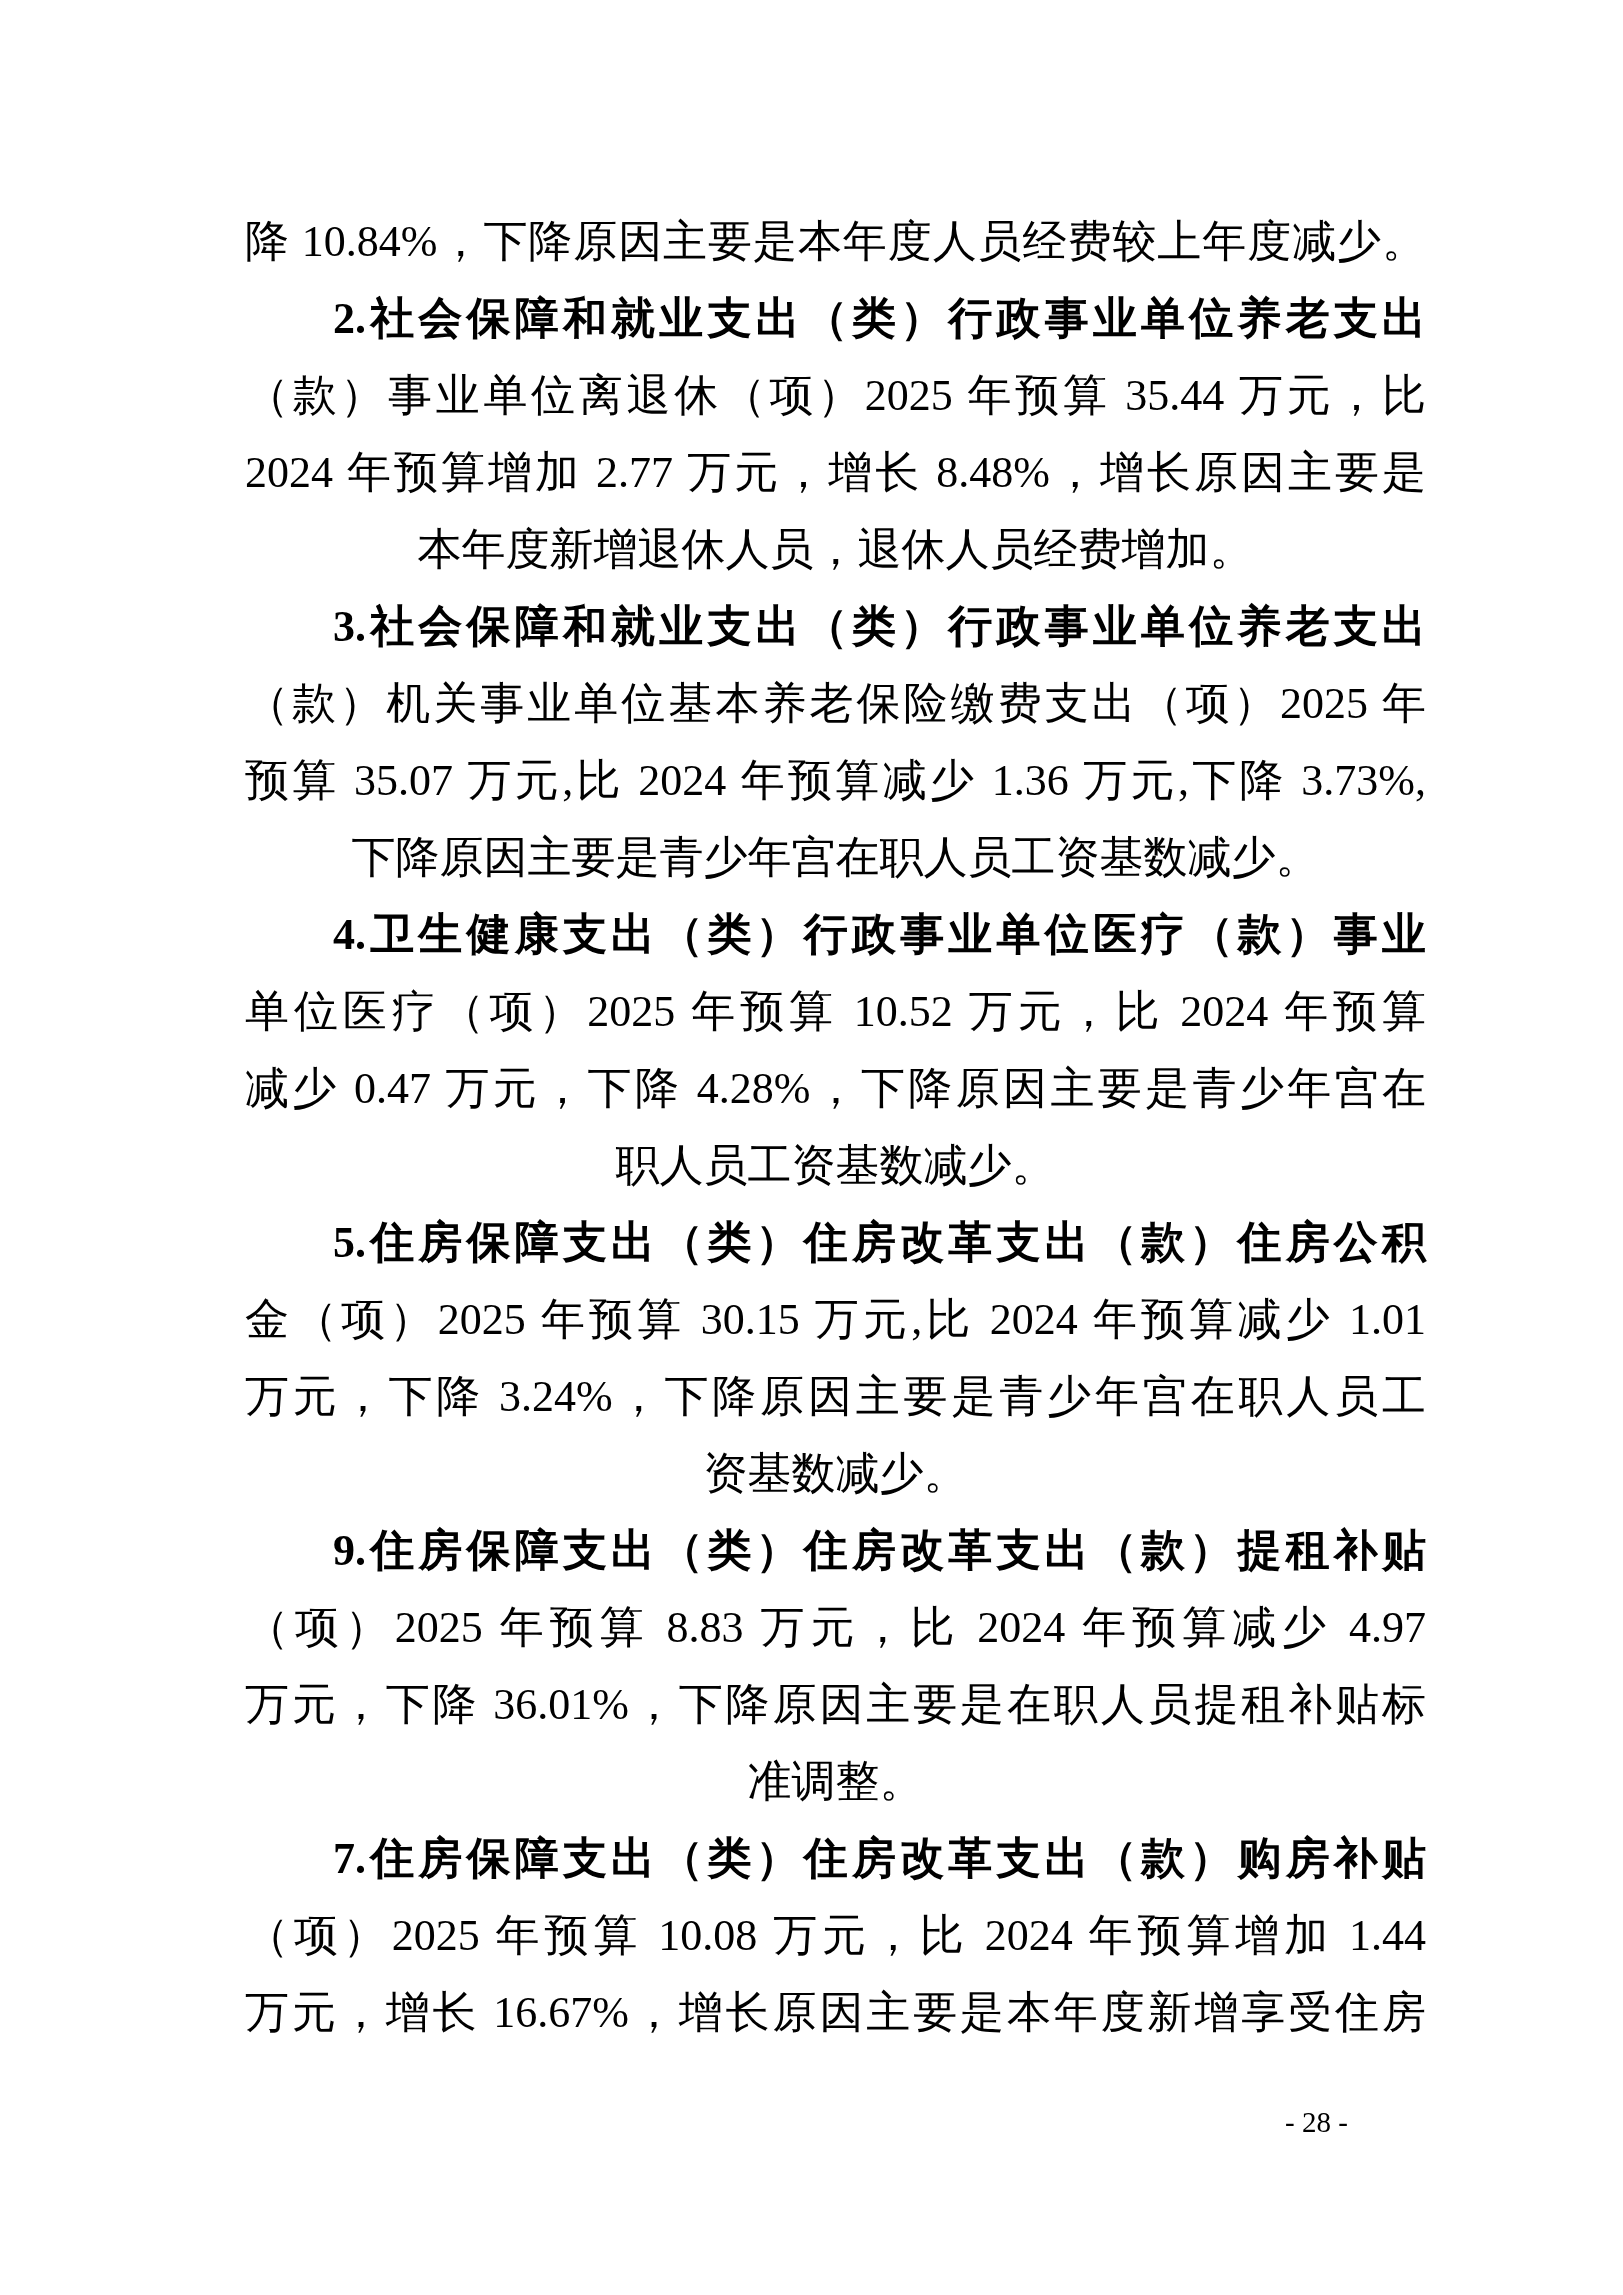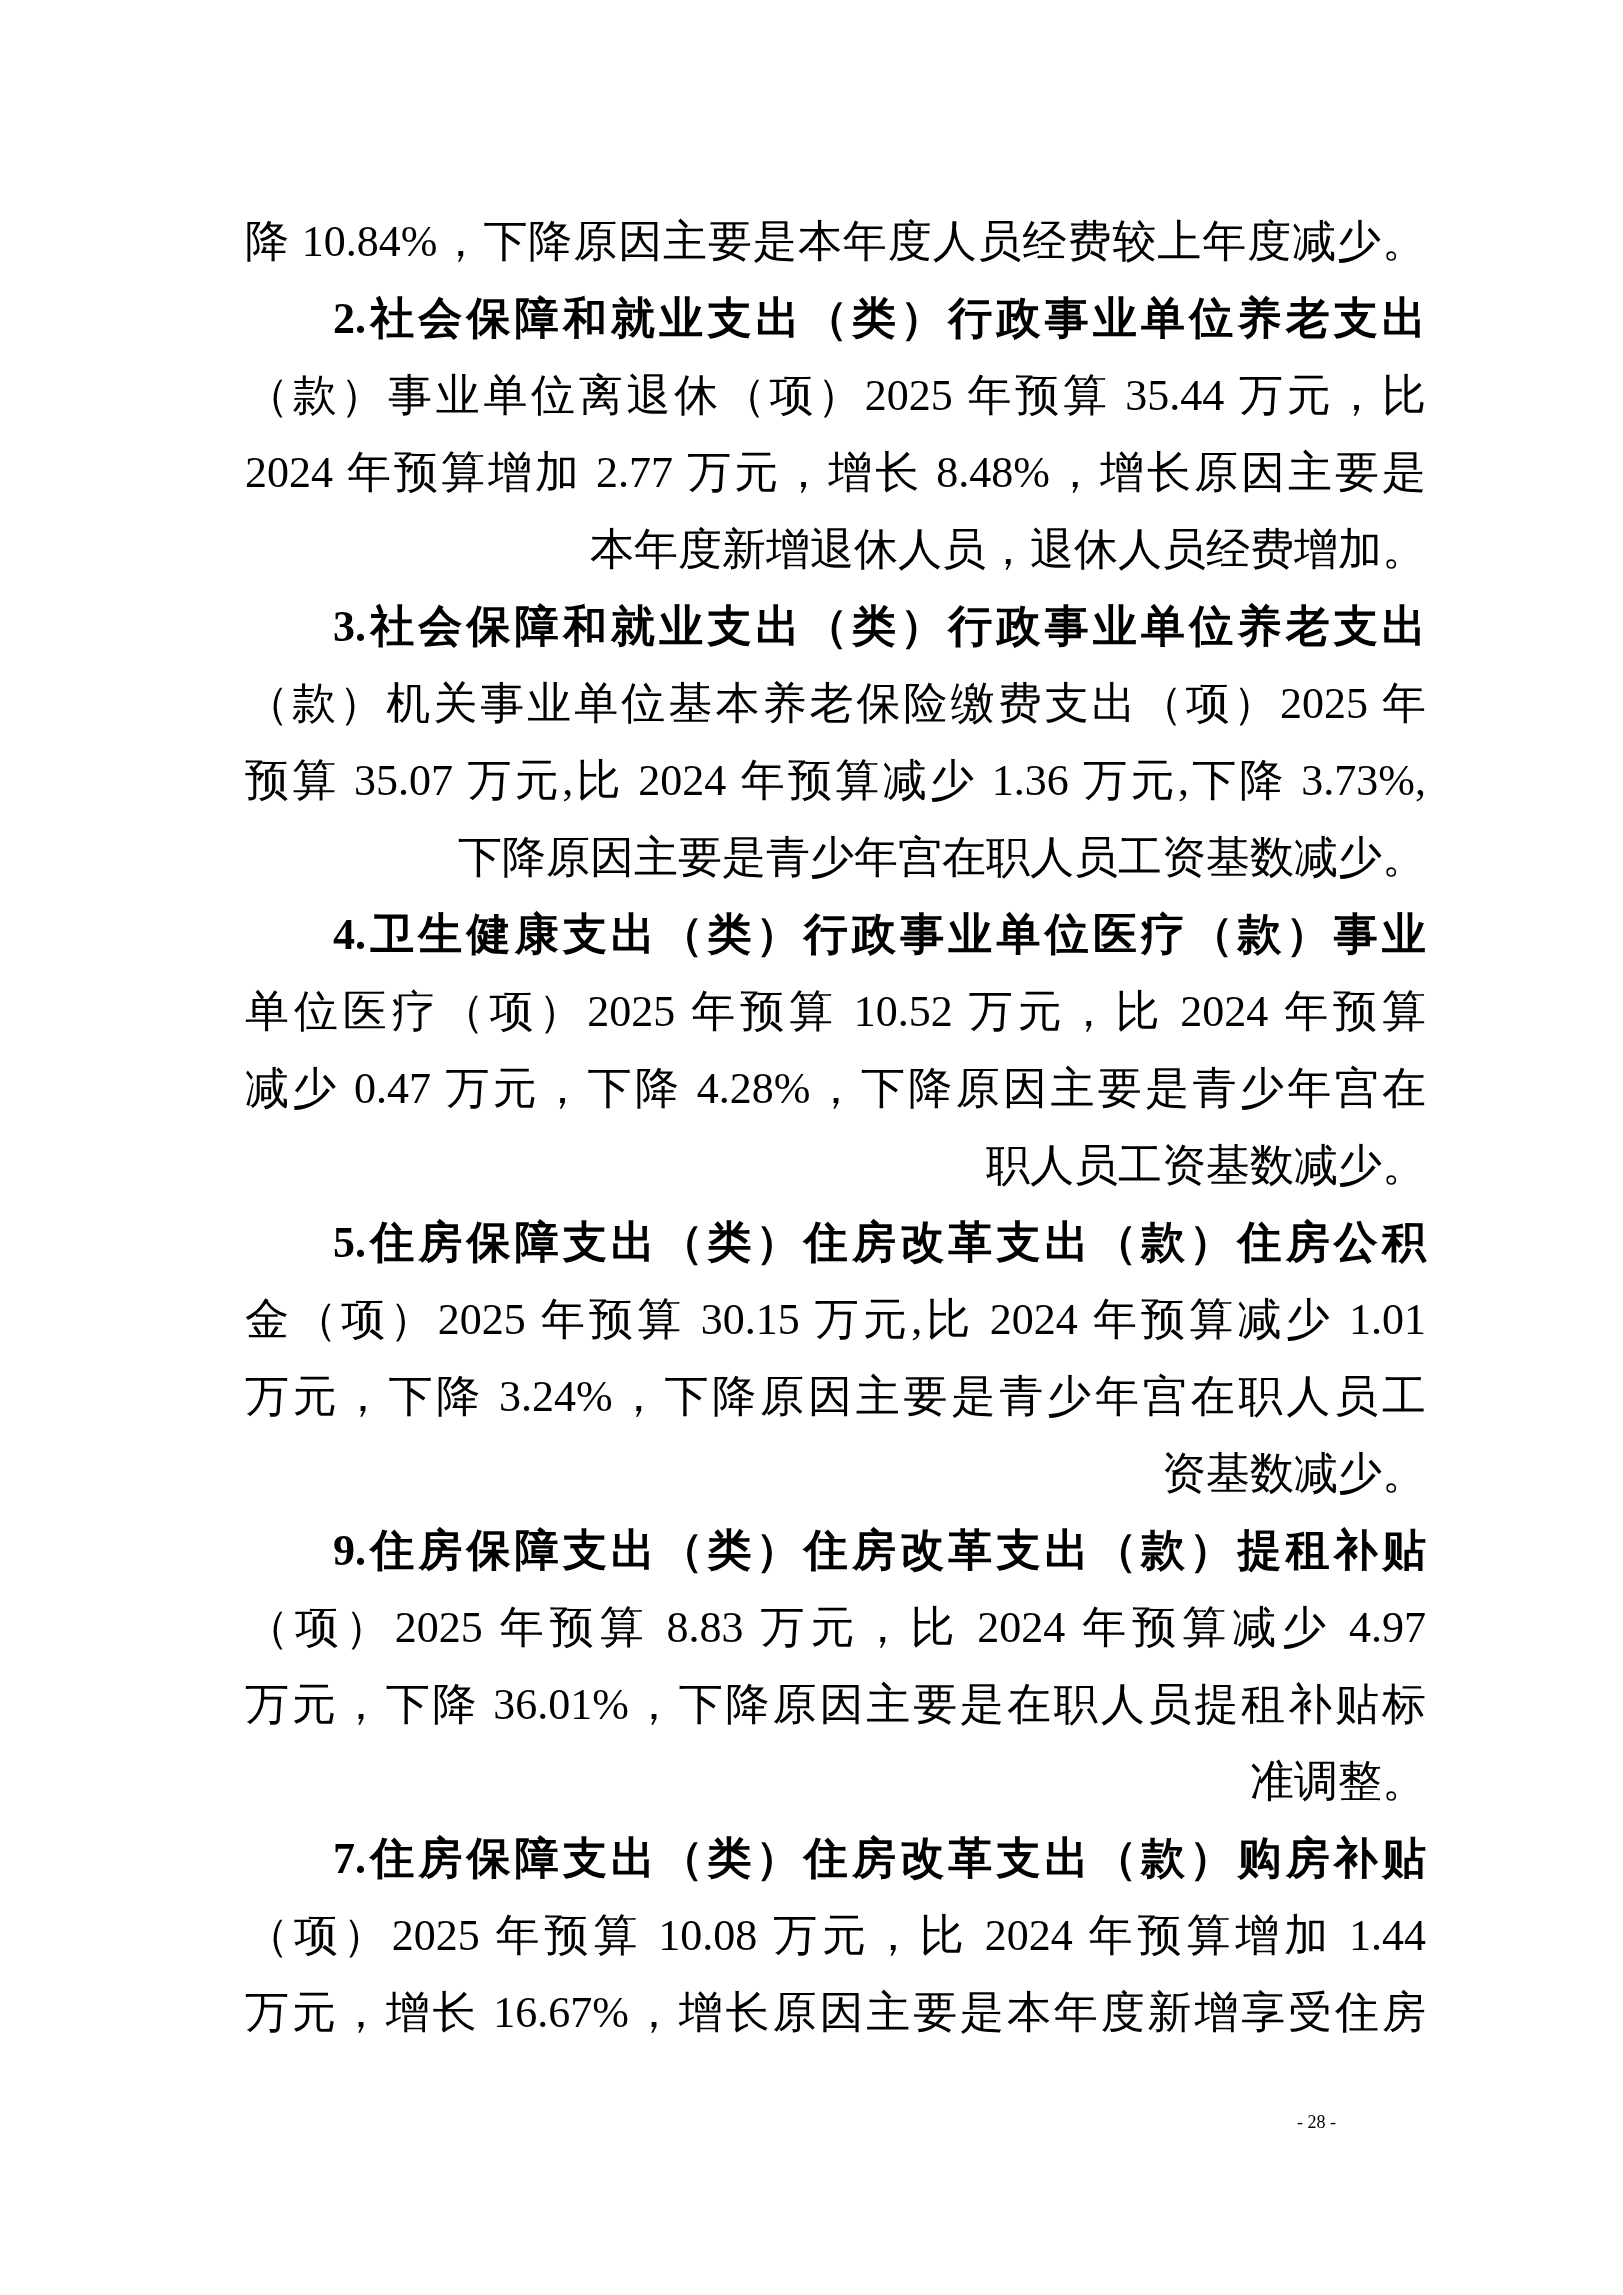--- a/index.html
+++ b/index.html
@@ -18,34 +18,34 @@
     top: 203px;
     width: 1181px;
     font-size: 44px;
     line-height: 77px;
     letter-spacing: 0;
   }
   .para { margin: 0; padding: 0; }
   .ln {
     margin: 0;
     padding: 0;
-    text-align: right;
+    text-align: center;
   }
   .ln.jf {
     text-align: justify;
     text-align-last: justify;
   }
   .ln.ind { text-indent: 2em; font-weight: bold; }
   .page-number {
     position: absolute;
     left: 1268px;
     top: 2099px;
     width: 97px;
     text-align: center;
-    font-size: 18px;
+    font-size: 29px;
     line-height: 46px;
     color: #000000;
   }
 </style>
 </head>
 <body>
 
 <div class="page">
   <div class="page-body">
 

